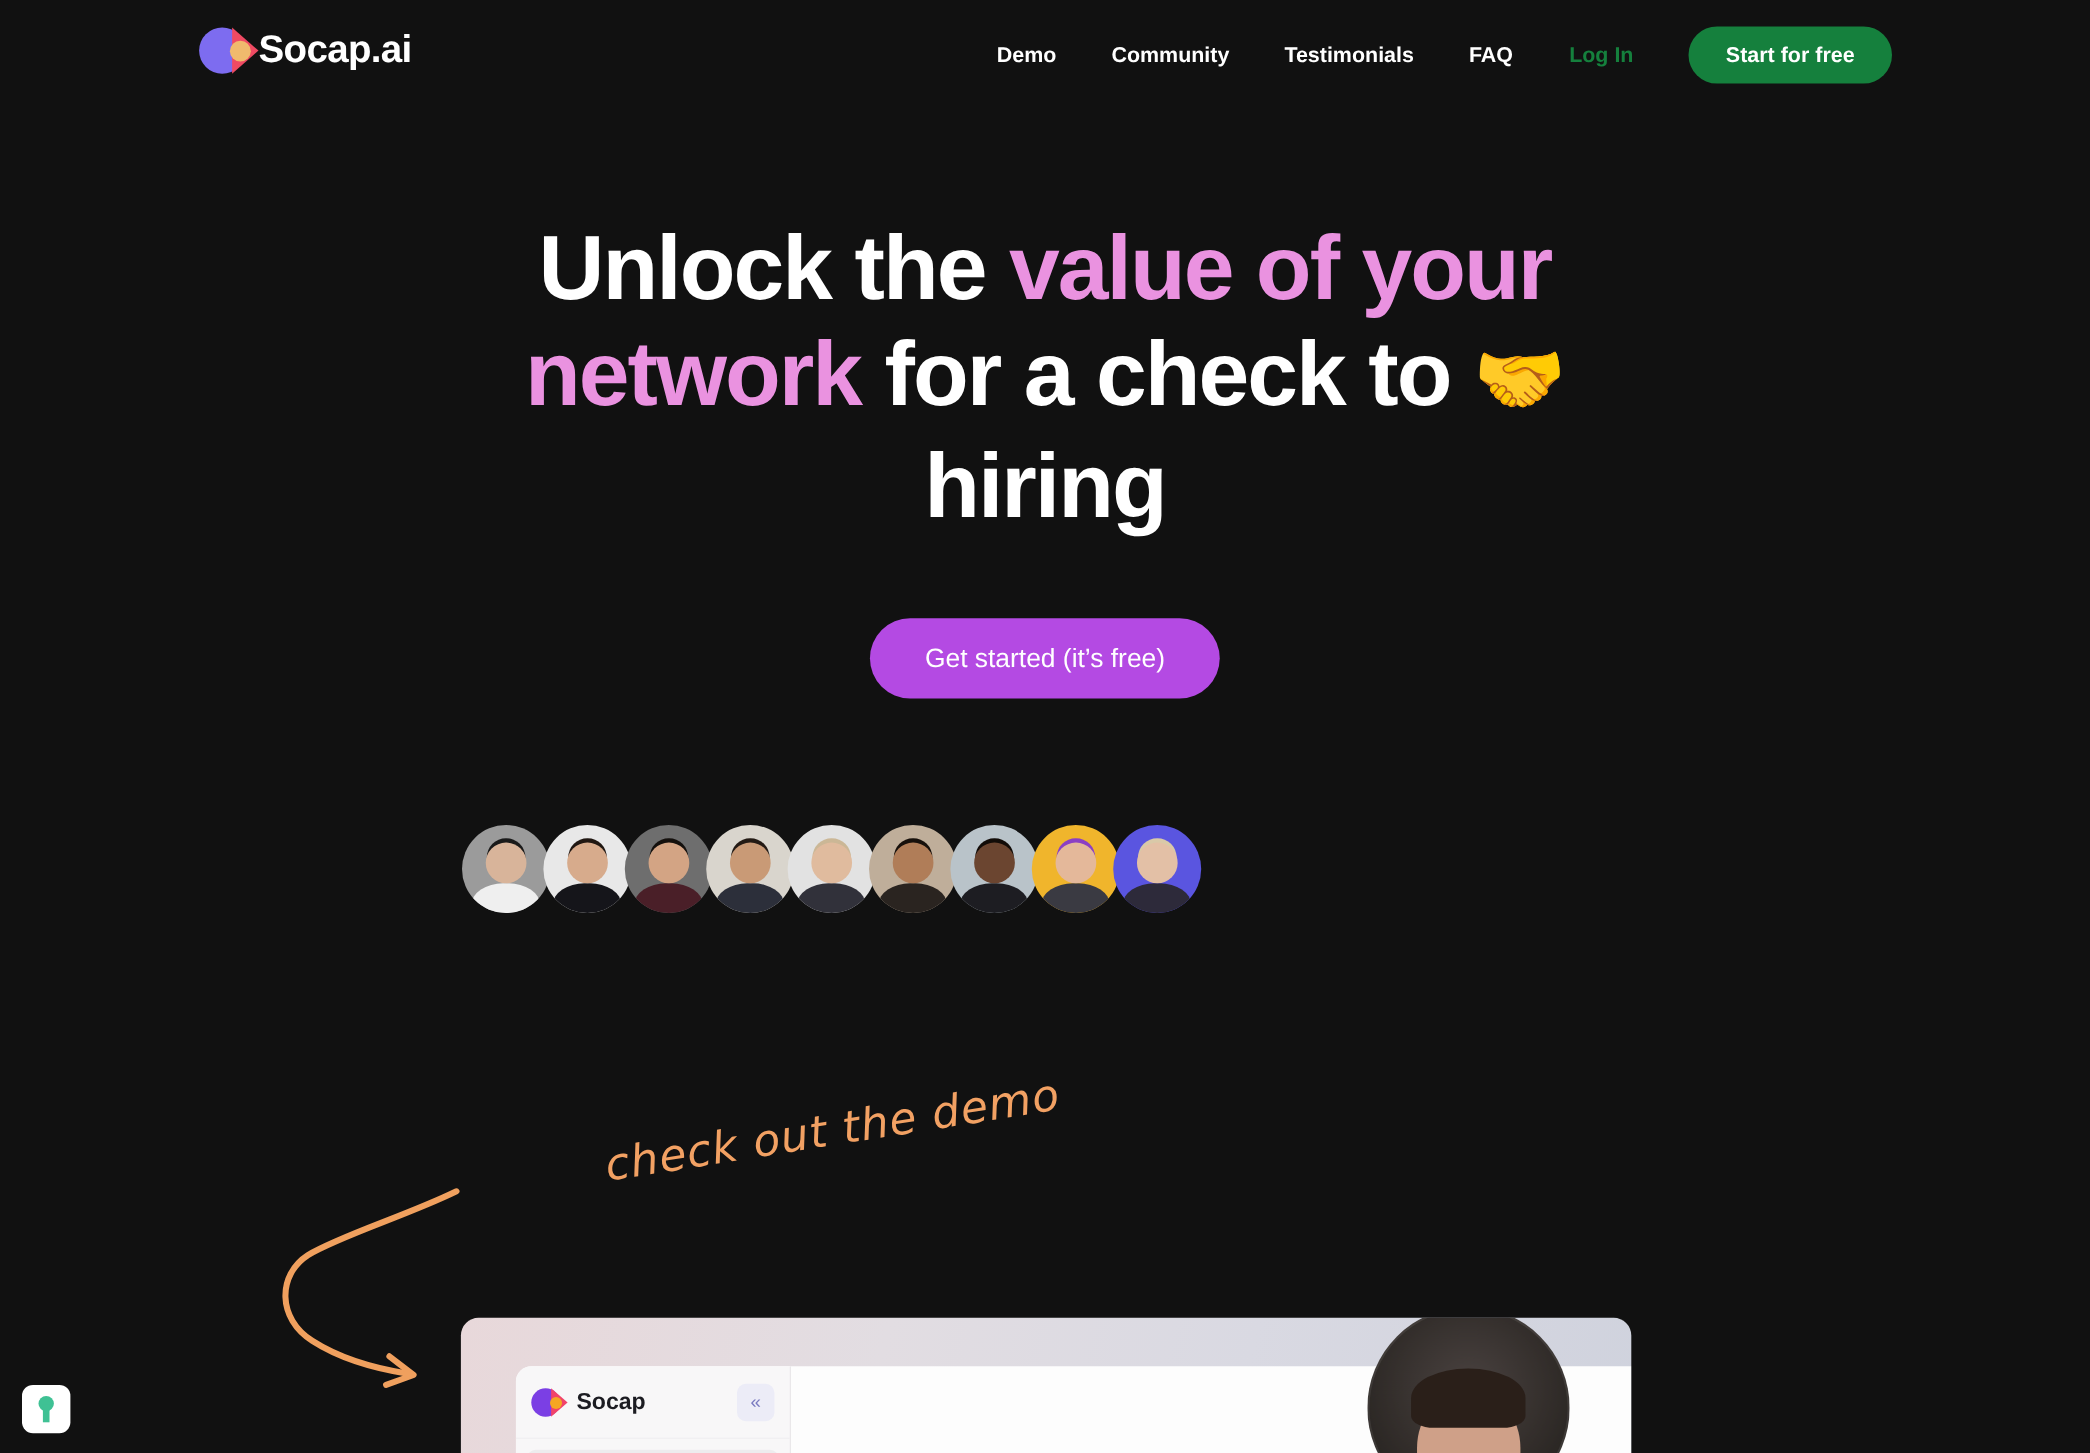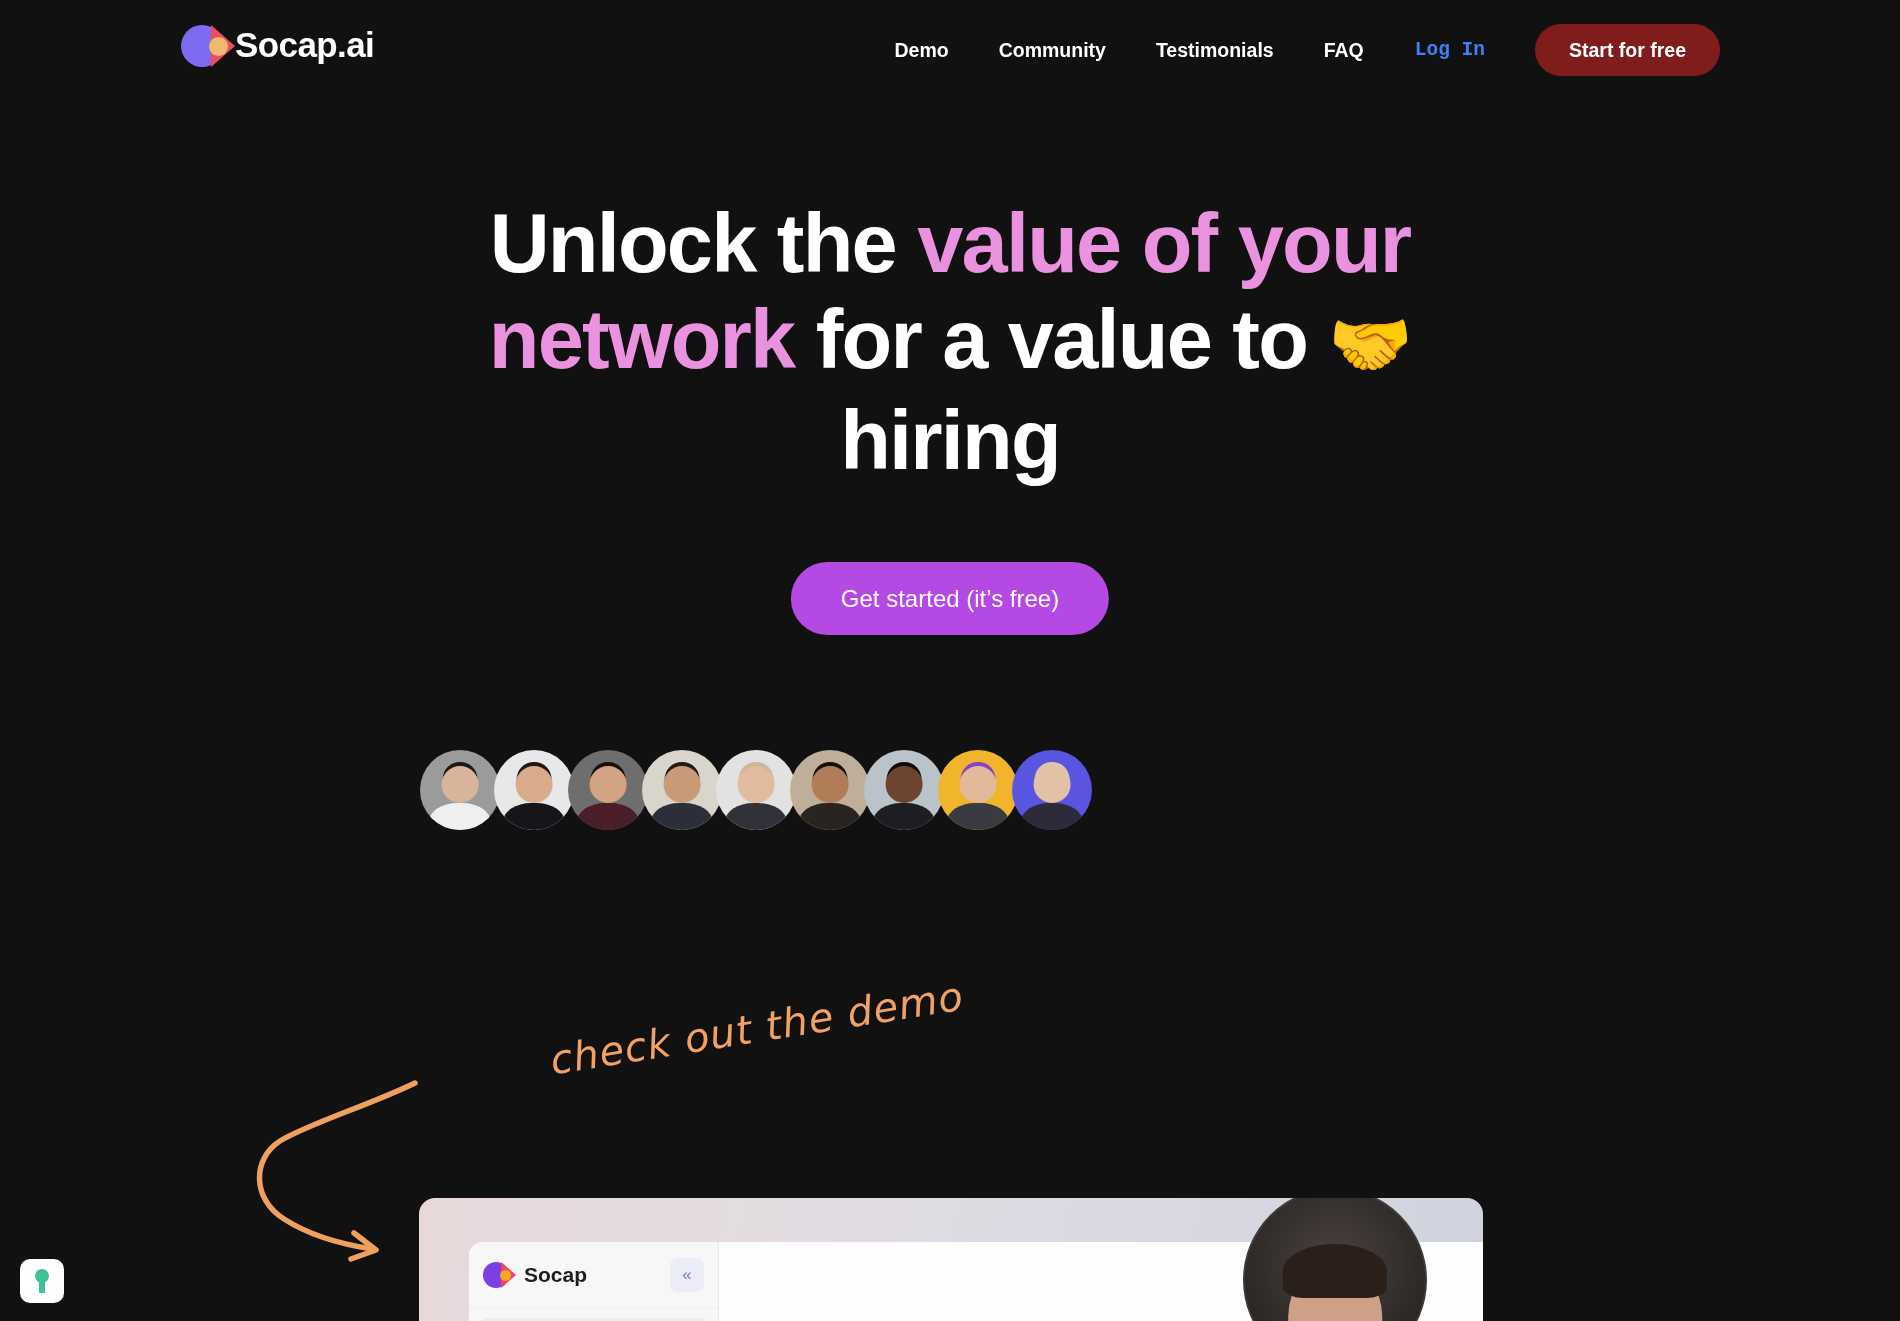--- a/index.html
+++ b/index.html
@@ -44,24 +44,24 @@
   }
 
   .nav {
     position:absolute; right:180px; top:24px;
     display:flex; align-items:center; gap:12px;
   }
   .nav a {
     color:#ffffff; font-size:19.5px; font-weight:bold;
     text-decoration:none; padding:0 19px; white-space:nowrap;
   }
-  .nav a.login { color:#3b82f6; padding-left:20px; padding-right:16px;font-family:Liberation Mono, monospace; }
+  .nav a.login { color:#15803d; padding-left:20px; padding-right:16px; }
   .btn-start {
     margin-left:22px;
-    background:#7f1d1d; color:#ffffff;
+    background:#15803d; color:#ffffff;
     font-size:19.5px; font-weight:bold;
     border:none; border-radius:28px;
     padding:0 34px; height:52px; line-height:52px;
     cursor:pointer; white-space:nowrap;text-align:right;
   }
 
   
   .hero { position:absolute; top:0; left:0; width:1900px; }
   .headline {
     position:absolute; top:196px; left:50%; transform:translateX(-50%);
@@ -204,21 +204,21 @@
     <a href="#">FAQ</a>
     <a href="#" class="login">Log In</a>
     <button class="btn-start">Start for free</button>
   </nav>
 
 </header>
 
 <section class="hero">
 
   <h1 class="headline">
-    <span>Unlock the </span><span class="accent">value of your network</span><span> for a value to </span><span class="emoji">🤝</span><span> hiring</span>
+    <span>Unlock the </span><span class="accent">value of your network</span><span> for a check to </span><span class="emoji">🤝</span><span> hiring</span>
   </h1>
 
   <button class="btn-cta">Get started (it’s free)</button>
 
   <div class="social">
     <div class="avatars" id="avatar-group">
         <div class="avatar" style="background: rgb(155, 155, 155);">
           <span class="body" style="background: rgb(239, 239, 239);"></span>
           <span class="head" style="background: rgb(216, 180, 154); box-shadow: rgb(26, 26, 26) 0px -5px 0px -1px;"></span>
         </div>

